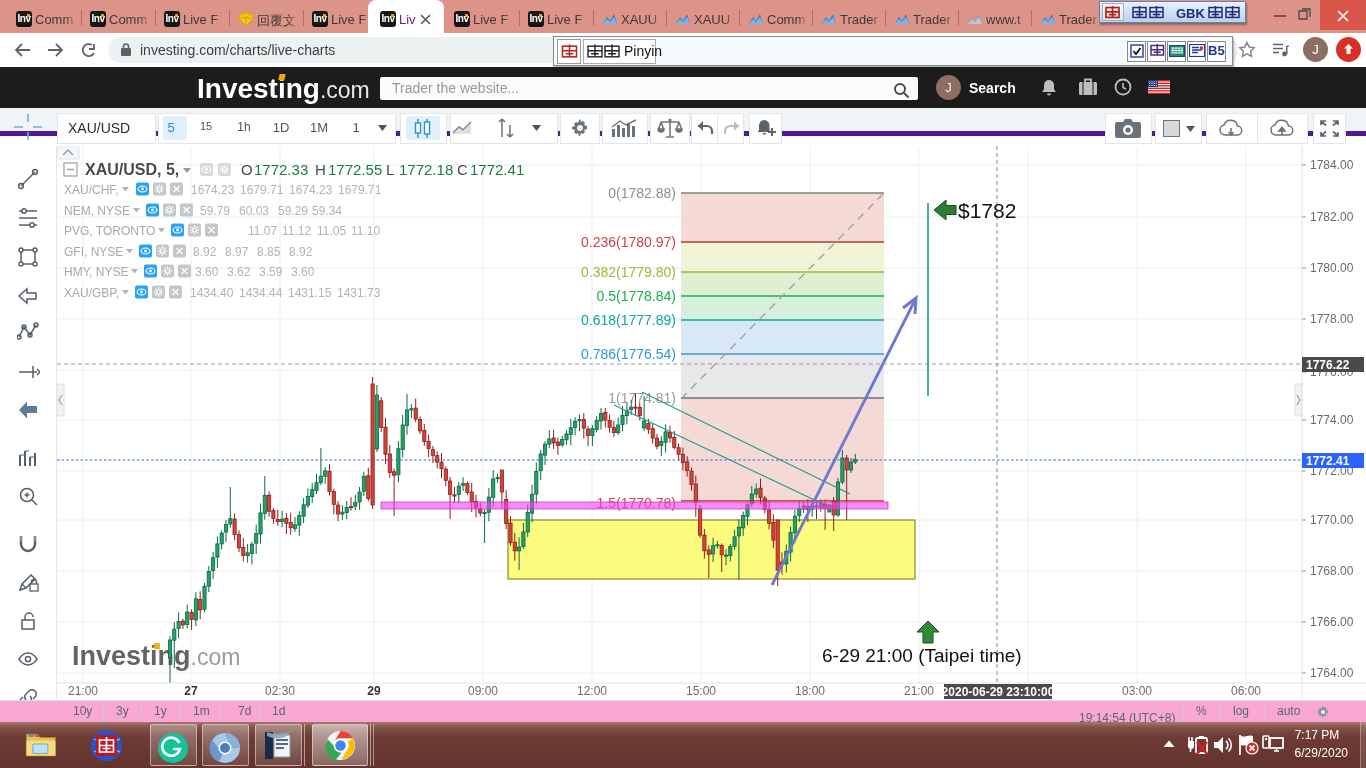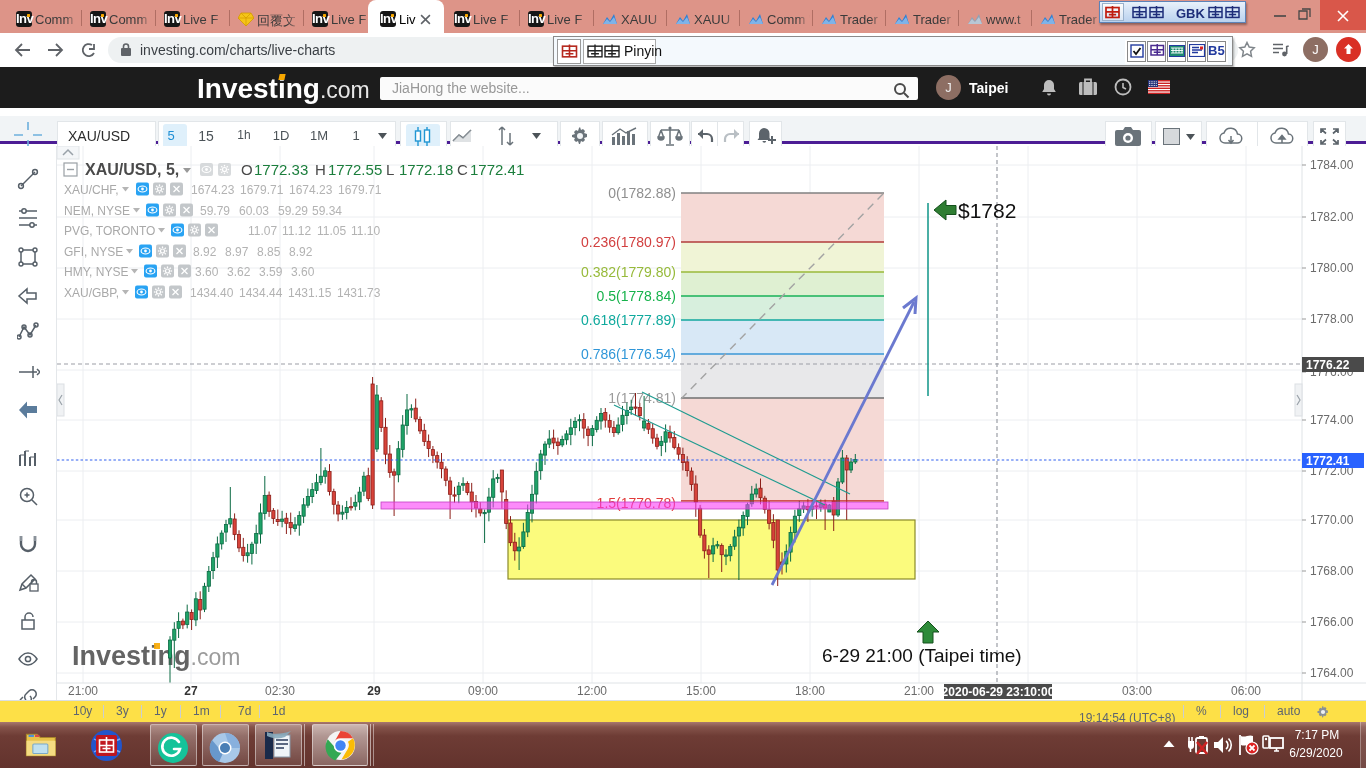--- a/index.html
+++ b/index.html
@@ -5,38 +5,38 @@
 html,body{width:1366px;height:768px;overflow:hidden;font-family:"Liberation Sans",sans-serif;background:#fff}
 .abs{position:absolute}
 #stage{position:relative;width:1366px;height:768px}
 
 #tabbar{left:0;top:0;width:1366px;height:33px;background:#dd9488}
 .tab{position:absolute;top:7px;height:26px;font-size:13px;color:#3b3b3b;white-space:nowrap;overflow:hidden}
 .tab .ttl{position:absolute;left:27px;top:5px;width:43px;overflow:hidden;-webkit-mask-image:linear-gradient(90deg,#000 70%,transparent)}
 .tabsep{position:absolute;top:10px;width:1px;height:16px;background:#b06e63}
 .activetab{position:absolute;left:368px;top:0;width:76px;height:33px;background:#fff;border-radius:8px 8px 0 0}
 .favicon{position:absolute;left:8px;top:4px;width:16px;height:16px;border-radius:3px}
-.inv-ico{background:#161616;color:#fff;font-size:13px;font-weight:bold;text-align:center;line-height:16px;letter-spacing:-0.5px}
+.inv-ico{background:#161616;color:#fff;font-size:10px;font-weight:bold;text-align:center;line-height:16px;letter-spacing:-0.5px}
 .inv-ico i{position:absolute;right:2.5px;top:2.5px;width:3px;height:3px;background:#f7a700;border-radius:0.5px}
 
 #navrow{left:0;top:33px;width:1366px;height:34px;background:#fff}
 #urlpill{position:absolute;left:108px;top:4px;width:1130px;height:26px;background:#eef1f2;border-radius:13px}
 #imepanel{position:absolute;left:553px;top:3px;width:680px;height:30px;background:#f4f9fd;border:1px solid #8a8a8a;box-shadow:1px 2px 2px rgba(0,0,0,.3)}
 #imetop{left:1099px;top:1px;width:147px;height:22px;background:linear-gradient(#e8f1fb,#b9d1ee);border:1px solid #5c83b8;box-shadow:1px 2px 2px rgba(0,0,0,.35);z-index:60}
 
 #invhead{left:0;top:67px;width:1366px;height:41px;background:#1c1c1c}
 #searchbox{position:absolute;left:380px;top:10px;width:538px;height:23px;background:#fbfbfb;border-radius:2px;font-size:14px;color:#989898;line-height:23px;padding-left:12px}
 
-#ctoolbar{left:0;top:116px;width:1366px;height:28px;background:#f1f4f6;border-bottom:3px solid #4c1d95}
+#ctoolbar{left:0;top:108px;width:1366px;height:28px;background:#f1f4f6;border-bottom:5px solid #4c1d95}
 .tbtn{position:absolute;top:5px;height:31px;background:#fff;border:1px solid #e2e6e9}
 
 #sidebar{left:0;top:146px;width:57px;height:554px;background:#fff;border-right:1px solid #e4e7ea}
 .sbico{position:absolute;left:17px}
 
-#footer{left:0;top:700px;width:1366px;height:22px;background:#fde047;border-top:1px solid #d9dee2;font-size:12px;color:#5d6570}
+#footer{left:0;top:700px;width:1366px;height:22px;background:#f9a8d4;border-top:1px solid #d9dee2;font-size:12px;color:#5d6570}
 .fsep{position:absolute;top:4px;width:1px;height:13px;background:#c9ced3}
 
 #taskbar{left:0;top:722px;width:1366px;height:46px;background:linear-gradient(#a8786f 0px,#85544b 5px,#6e3c35 14px,#63332d 45px)}
 .tbox{position:absolute;top:2px;height:42px;background:linear-gradient(rgba(255,255,255,.32),rgba(255,255,255,.10));border:1px solid rgba(255,255,255,.45);border-radius:2px}
 </style></head><body>
 <div id="stage">
 <div id="tabbar" class="abs">
       <div class="tab" style="left:8px;width:72px">
         <div class="favicon inv-ico">Inv<i></i></div>
         <div class="ttl" style="color:#3b3b3b">Comm</div>
@@ -60,21 +60,21 @@
         <div class="ttl">回覆文</div>
       </div>
       <div class="tabsep" style="left:303px"></div>
       <div class="tab" style="left:304px;width:72px">
         <div class="favicon inv-ico">Inv<i></i></div>
         <div class="ttl" style="color:#3b3b3b">Live F</div>
       </div>
       <div class="activetab"></div>
       <div class="tab" style="left:372px;width:72px;z-index:5">
         <div class="favicon inv-ico">Inv<i></i></div>
-        <div class="ttl" style="color:#000000;width:30px">Liv</div>
+        <div class="ttl" style="color:#701a75;width:30px">Liv</div>
         <svg style="position:absolute;left:48px;top:7px" width="11" height="11" viewBox="0 0 10 10">
           <path d="M1 1 9 9M9 1 1 9" stroke="#5f6368" stroke-width="1.4"></path>
         </svg>
       </div>
       <div class="tab" style="left:446px;width:72px">
         <div class="favicon inv-ico">Inv<i></i></div>
         <div class="ttl" style="color:#3b3b3b">Live F</div>
       </div>
       <div class="tabsep" style="left:519px"></div>
       <div class="tab" style="left:520px;width:72px">
@@ -242,27 +242,27 @@
           <path d="M77 6.8500000000000005H90M83.5 1V12.44M79.86 9.58H87.14"></path>
         </g>
         <g stroke="#1e2e7a" stroke-width="1.5" fill="none">
           <rect x="94" y="2.56" width="13" height="9.88"></rect>
           <path d="M94 6.8500000000000005H107M100.5 1V12.44M96.86 9.58H104.14"></path>
         </g>
       </svg>
     </div>
     <div id="invhead" class="abs">
       <div class="abs" style="left:197px;top:6px;font-size:28px;font-weight:bold;color:#fff;letter-spacing:0px">Invest<span style="position:relative">i<span style="position:absolute;left:1px;top:1px;width:6px;height:6px;background:#f7a700;transform:skewX(-12deg)"></span></span>ng<span style="font-weight:normal;font-size:23px;color:#e8e8e8">.com</span></div>
-      <div id="searchbox">JiaHong the website...</div>
+      <div id="searchbox">Trader the website...</div>
       <svg class="abs" style="left:893px;top:15px" width="17" height="17" viewBox="0 0 17 17">
         <circle cx="7" cy="7" r="5" fill="none" stroke="#4a4a4a" stroke-width="2"></circle>
         <path d="M11 11l4.5 4.5" stroke="#4a4a4a" stroke-width="2"></path>
       </svg>
       <div class="abs" style="left:936px;top:8px;width:25px;height:25px;border-radius:50%;background:#8d6e63;color:#eee;font-size:13px;text-align:center;line-height:25px">J</div>
-      <div class="abs" style="left:969px;top:13px;font-size:14px;font-weight:bold;color:#fff">Taipei</div>
+      <div class="abs" style="left:969px;top:13px;font-size:14px;font-weight:bold;color:#fff">Search</div>
       <svg class="abs" style="left:1040px;top:11px" width="18" height="19" viewBox="0 0 18 19">
         <path d="M9 2a5 5 0 0 1 5 5v4l1.8 3H2.2L4 11V7a5 5 0 0 1 5-5z" fill="#bdbdbd"></path>
         <path d="M7 15.5a2 2 0 0 0 4 0" fill="#bdbdbd"></path>
       </svg>
       <svg class="abs" style="left:1078px;top:11px" width="20" height="18" viewBox="0 0 20 18">
         <rect x="1" y="4" width="18" height="13" rx="1.5" fill="#bdbdbd"></rect>
         <path d="M7 4V1.5h6V4" stroke="#bdbdbd" stroke-width="1.8" fill="none"></path>
         <path d="M5 4v13M15 4v13" stroke="#1c1c1c" stroke-width="1"></path>
       </svg>
       <svg class="abs" style="left:1114px;top:11px" width="18" height="18" viewBox="0 0 18 18">
@@ -300,21 +300,21 @@
       <svg class="abs" style="left:14px;top:6px" width="28" height="26" viewBox="0 0 28 26">
         <g stroke="#6db0dd" stroke-width="1.6">
           <path d="M14 0v8M14 18v8M0 13h9M19 13h9"></path>
         </g>
       </svg>
       <div class="tbtn" style="left:57px;width:99px"></div>
       <div class="abs" style="left:68px;top:12px;font-size:14px;color:#2c2c2c">XAU/USD</div>
       <div class="tbtn" style="left:158px;width:238px"></div>
       <div class="abs" style="left:163px;top:8px;width:24px;height:24px;background:#dff0fb;border-radius:3px"></div>
       <div class="abs" style="left:171px;top:12px;font-size:13px;color:#1e8fd5;transform:translateX(-50%)">5</div>
-      <div class="abs" style="left:206px;top:12px;font-size:14px;color:#4c5358;transform:translateX(-50%)">15</div>
+      <div class="abs" style="left:206px;top:12px;font-size:11px;color:#4c5358;transform:translateX(-50%)">15</div>
       <div class="abs" style="left:244px;top:12px;font-size:12px;color:#4c5358;transform:translateX(-50%)">1h</div>
       <div class="abs" style="left:281px;top:12px;font-size:13px;color:#4c5358;transform:translateX(-50%)">1D</div>
       <div class="abs" style="left:319px;top:12px;font-size:13px;color:#4c5358;transform:translateX(-50%)">1M</div>
       <div class="abs" style="left:356px;top:12px;font-size:13px;color:#4c5358;transform:translateX(-50%)">1</div>
       <svg class="abs" style="left:378px;top:17px" width="9" height="6" viewBox="0 0 9 6">
         <path d="M0 0h9L4.5 6z" fill="#4c5358"></path>
       </svg>
       <div class="tbtn" style="left:400px;width:47px"></div>
       <div class="abs" style="left:406px;top:8px;width:34px;height:24px;background:#dff0fb;border-radius:3px"></div>
       <svg class="abs" style="left:413px;top:11px" width="20" height="19" viewBox="0 0 20 19">
@@ -1158,15 +1158,15 @@
         <circle cx="15" cy="14" r="6" fill="#dd2222" stroke="#fff" stroke-width="1.2"></circle>
         <path d="M12.5 11.5l5 5M17.5 11.5l-5 5" stroke="#fff" stroke-width="1.8"></path>
       </svg>
       <svg class="abs" style="left:1262px;top:13px" width="22" height="20" viewBox="0 0 22 20">
         <rect x="8" y="3" width="13" height="10" fill="none" stroke="#fff" stroke-width="1.8"></rect>
         <path d="M12 16h5M14.5 13v3" stroke="#fff" stroke-width="1.6"></path>
         <rect x="1" y="1" width="6" height="12" rx="1" fill="#693b33" stroke="#fff" stroke-width="1.6"></rect>
         <circle cx="4" cy="4" r="1.2" fill="#fff"></circle>
       </svg>
       <div class="abs" style="left:1288px;top:6px;width:58px;text-align:center;font-size:12px;color:#fff">7:17 PM</div>
-      <div class="abs" style="left:1284px;top:24px;width:64px;text-align:center;font-size:12px;color:#fff">6/29/2020</div>
+      <div class="abs" style="left:1284px;top:24px;width:64px;text-align:right;font-size:12px;color:#fff">6/29/2020</div>
       <div class="abs" style="left:1360px;top:0;width:6px;height:46px;background:rgba(255,255,255,.12);border-left:1px solid rgba(255,255,255,.3)"></div>
     </div>
   </div>
 </body></html>

